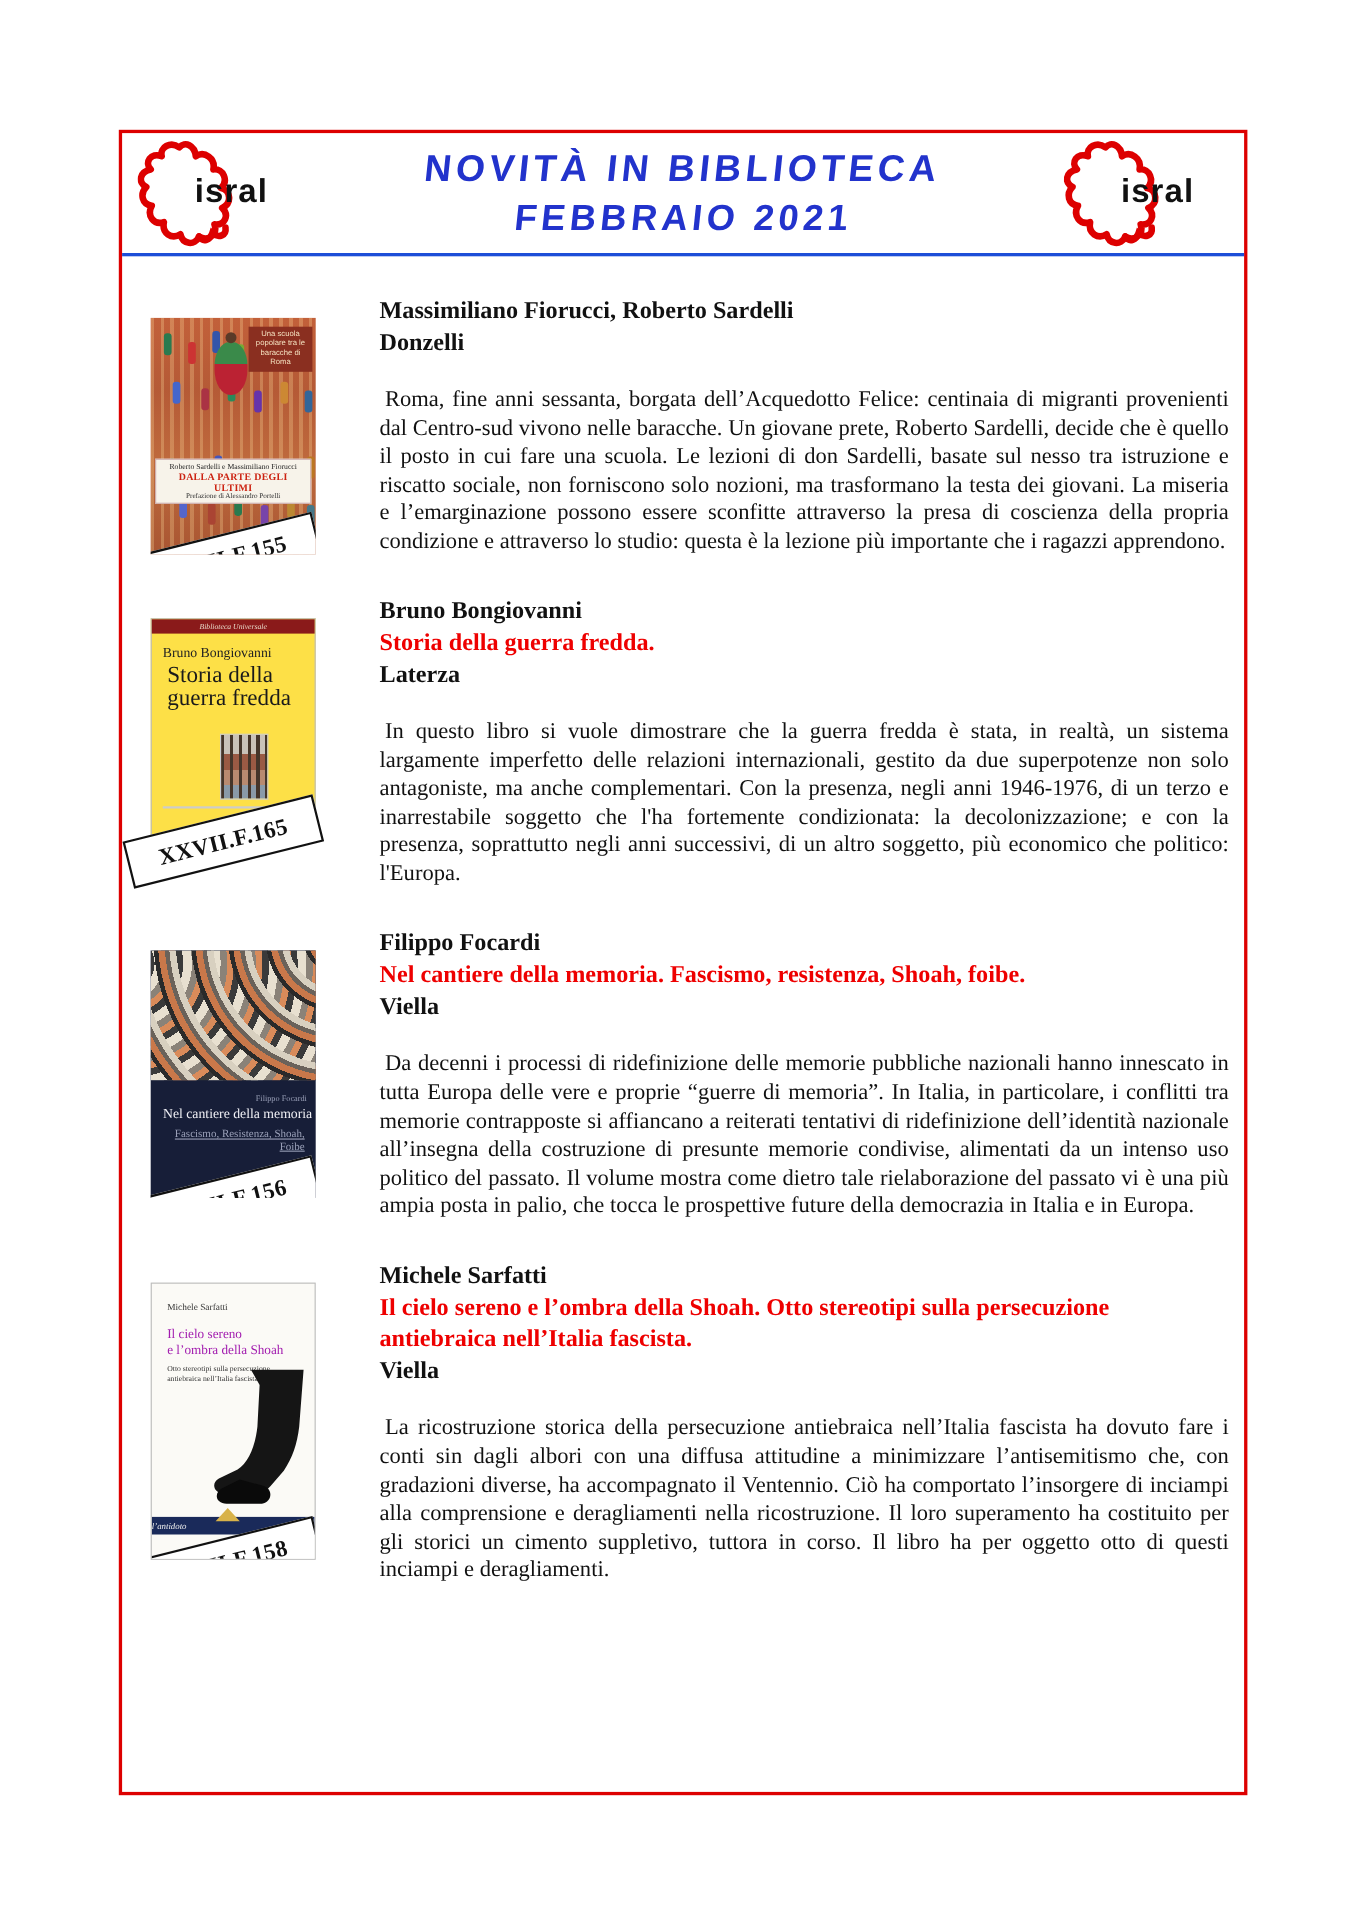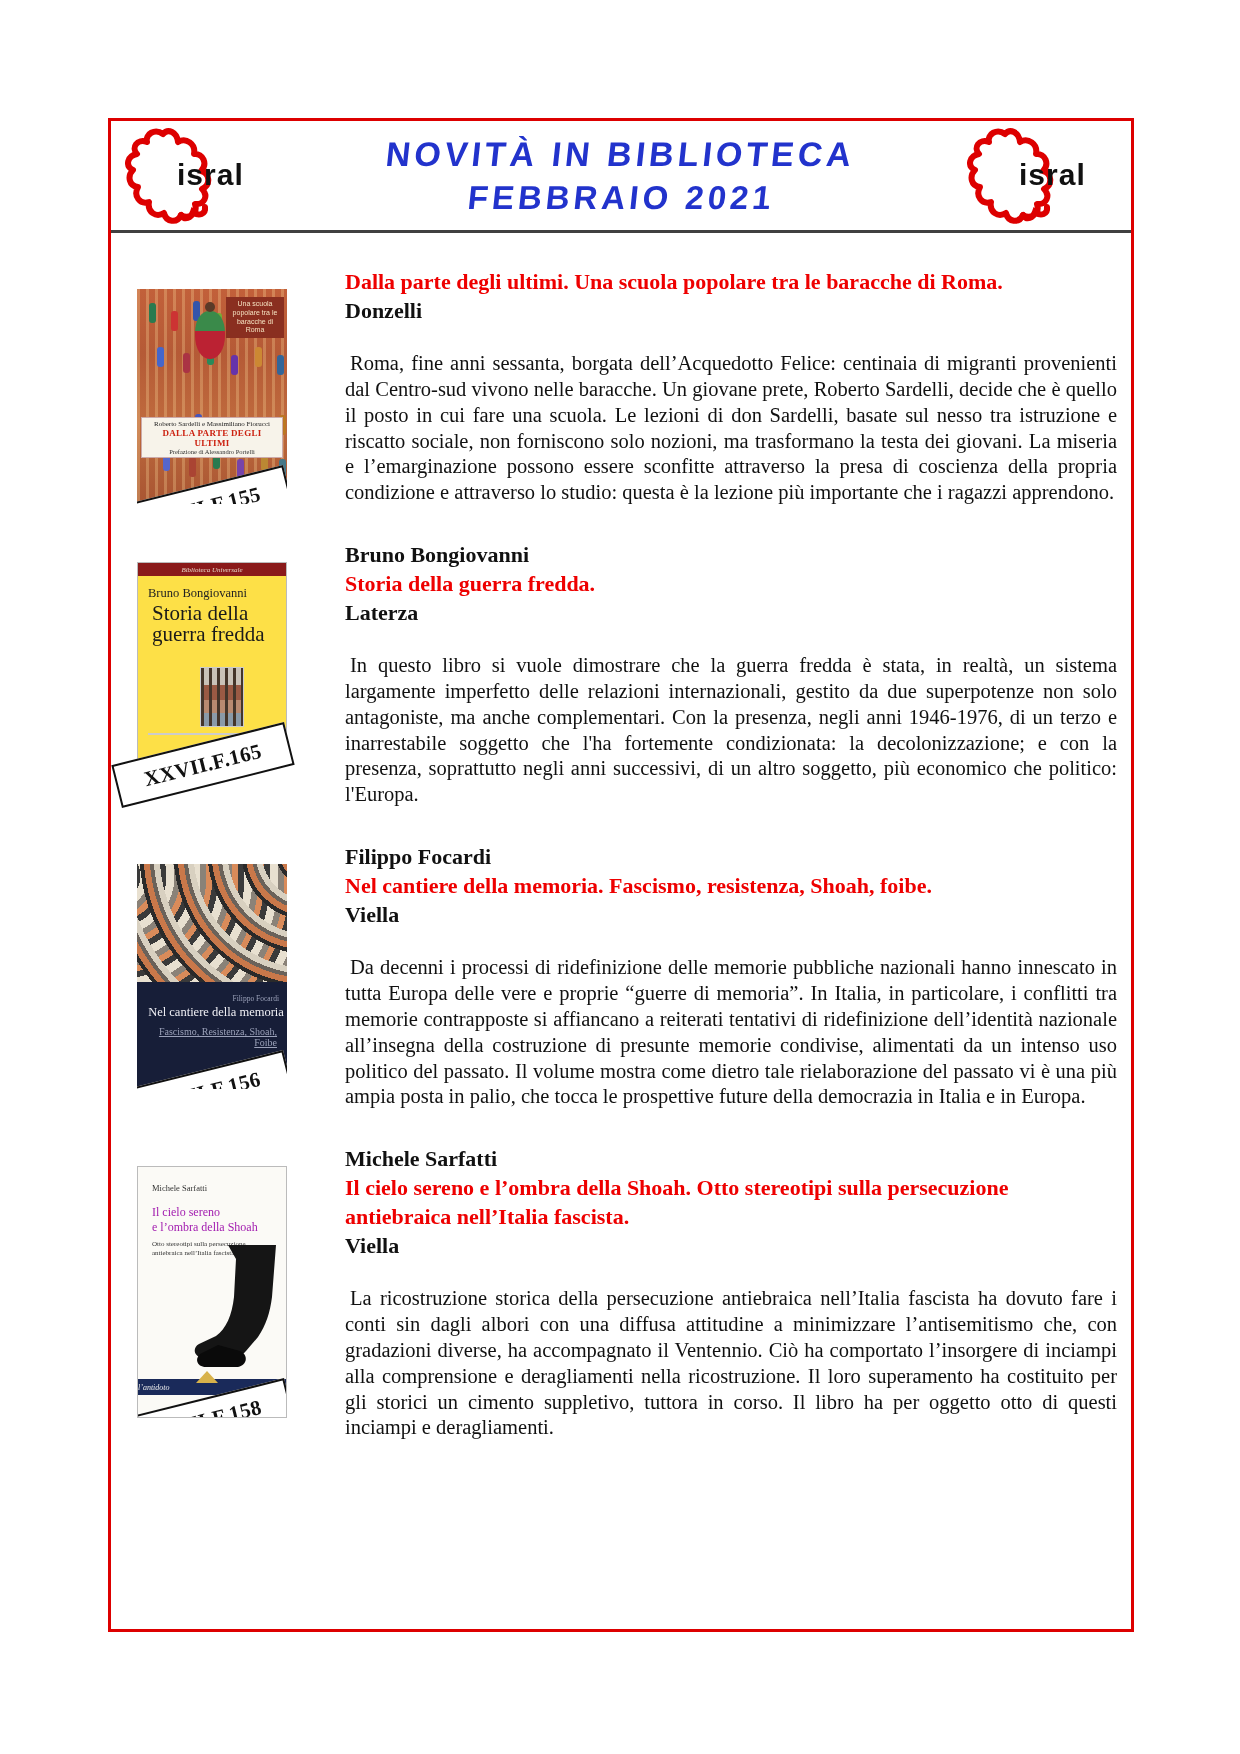--- a/index.html
+++ b/index.html
@@ -7,21 +7,21 @@
   body {
     width:1240px; height:1754px; position:relative;
     font-family:"Liberation Serif", serif; color:#111;
   }
   .frame {
     position:absolute; left:108px; top:118px; width:1026px; height:1514px;
     border:3px solid #dd0000; background:#fff;
   }
   
   .header {
-    height:112px; border-bottom:3px solid #404040;
+    height:112px; border-bottom:3px solid #1d4ed8;
     display:flex; align-items:center; justify-content:space-between;
     padding:0 14px;
   }
   .logo { position:relative; width:150px; height:104px; flex:none; }
   .logo svg { position:absolute; left:0; top:2px; }
   .logo .logo-word {
     position:absolute; left:52px; top:34px;
     font-family:"Liberation Sans", sans-serif; font-weight:bold;
     font-size:30px; color:#111; letter-spacing:1px;
   }
@@ -171,21 +171,21 @@
             <div class="c1-authors">Roberto Sardelli e Massimiliano Fiorucci</div>
             <div class="c1-title">DALLA PARTE DEGLI ULTIMI</div>
             <div class="c1-note">Prefazione di Alessandro Portelli</div>
           </div>
           <div class="call-label">
             <span>XXVII.F.155</span>
           </div>
         </div>
       </div>
       <div class="entry-right">
-        <div class="bk-title">Dalla parte degli ultimi. Una scuola popolare tra le baracche di Roma.</div>
+        <div class="bk-author">Massimiliano Fiorucci, Roberto Sardelli</div>
         <div class="bk-publisher">Donzelli</div>
         <div class="bk-desc">Roma, fine anni sessanta, borgata dell’Acquedotto Felice: centinaia di migranti provenienti dal Centro-sud vivono nelle baracche. Un giovane prete, Roberto Sardelli, decide che è quello il posto in cui fare una scuola. Le lezioni di don Sardelli, basate sul nesso tra istruzione e riscatto sociale, non forniscono solo nozioni, ma trasformano la testa dei giovani. La miseria e l’emarginazione possono essere sconfitte attraverso la presa di coscienza della propria condizione e attraverso lo studio: questa è la lezione più importante che i ragazzi apprendono.</div>
       </div>
     </div>
 
     <div class="entry">
       <div class="entry-left">
         <div class="cover cover2">
           <div class="c2-band">Biblioteca Universale</div>
           <div class="c2-author">Bruno Bongiovanni</div>

